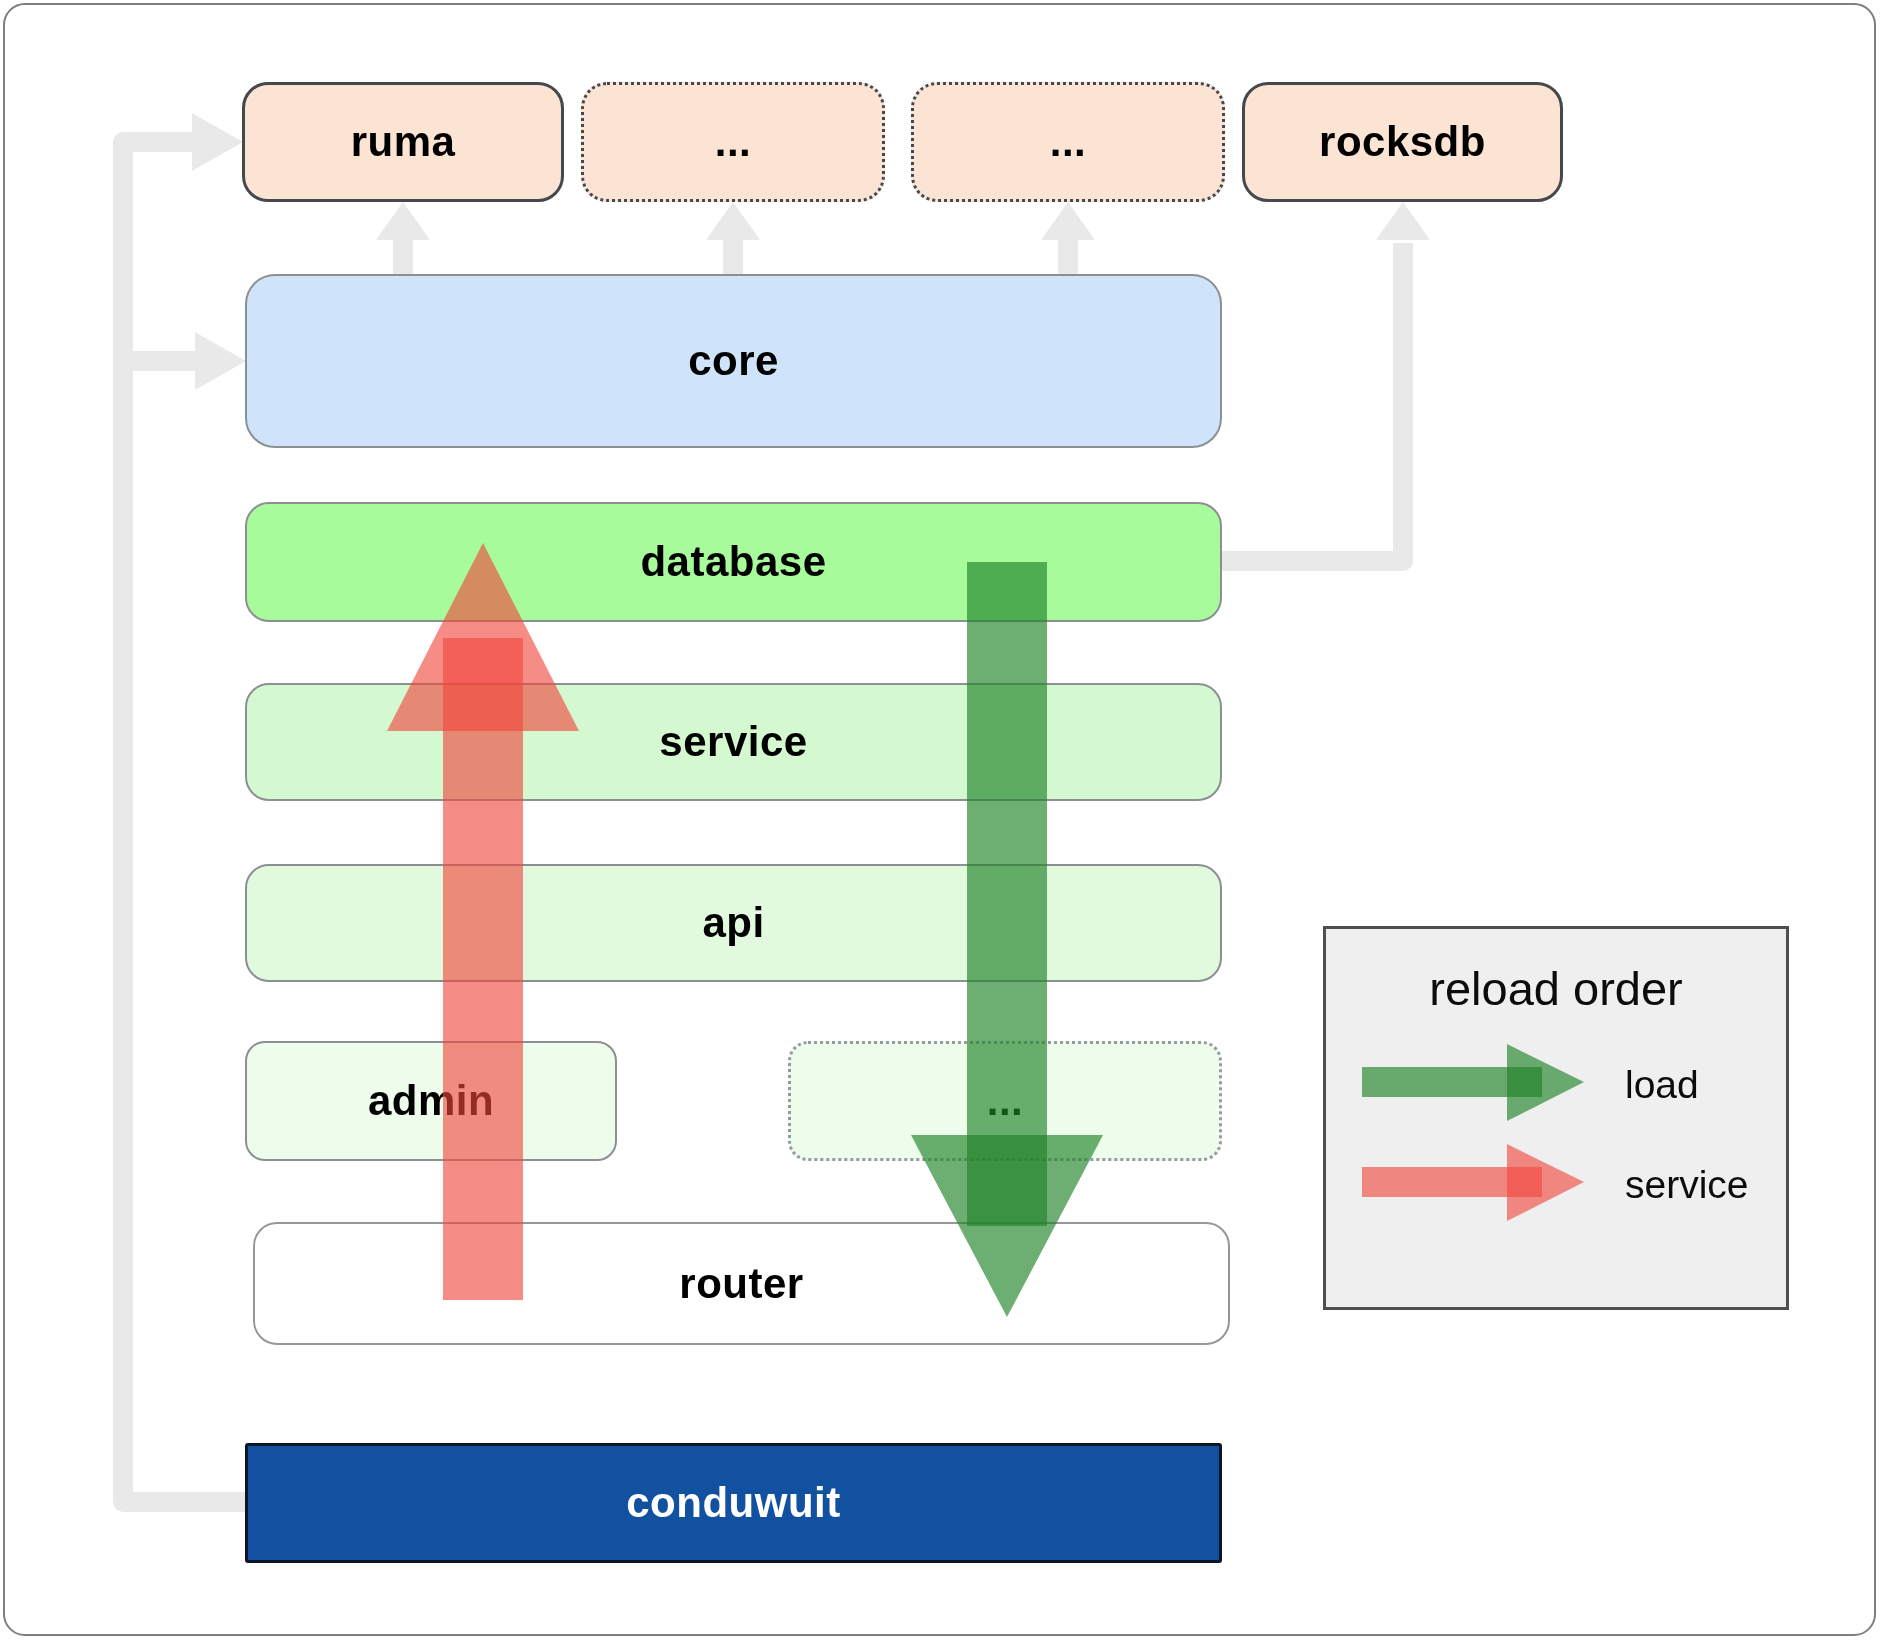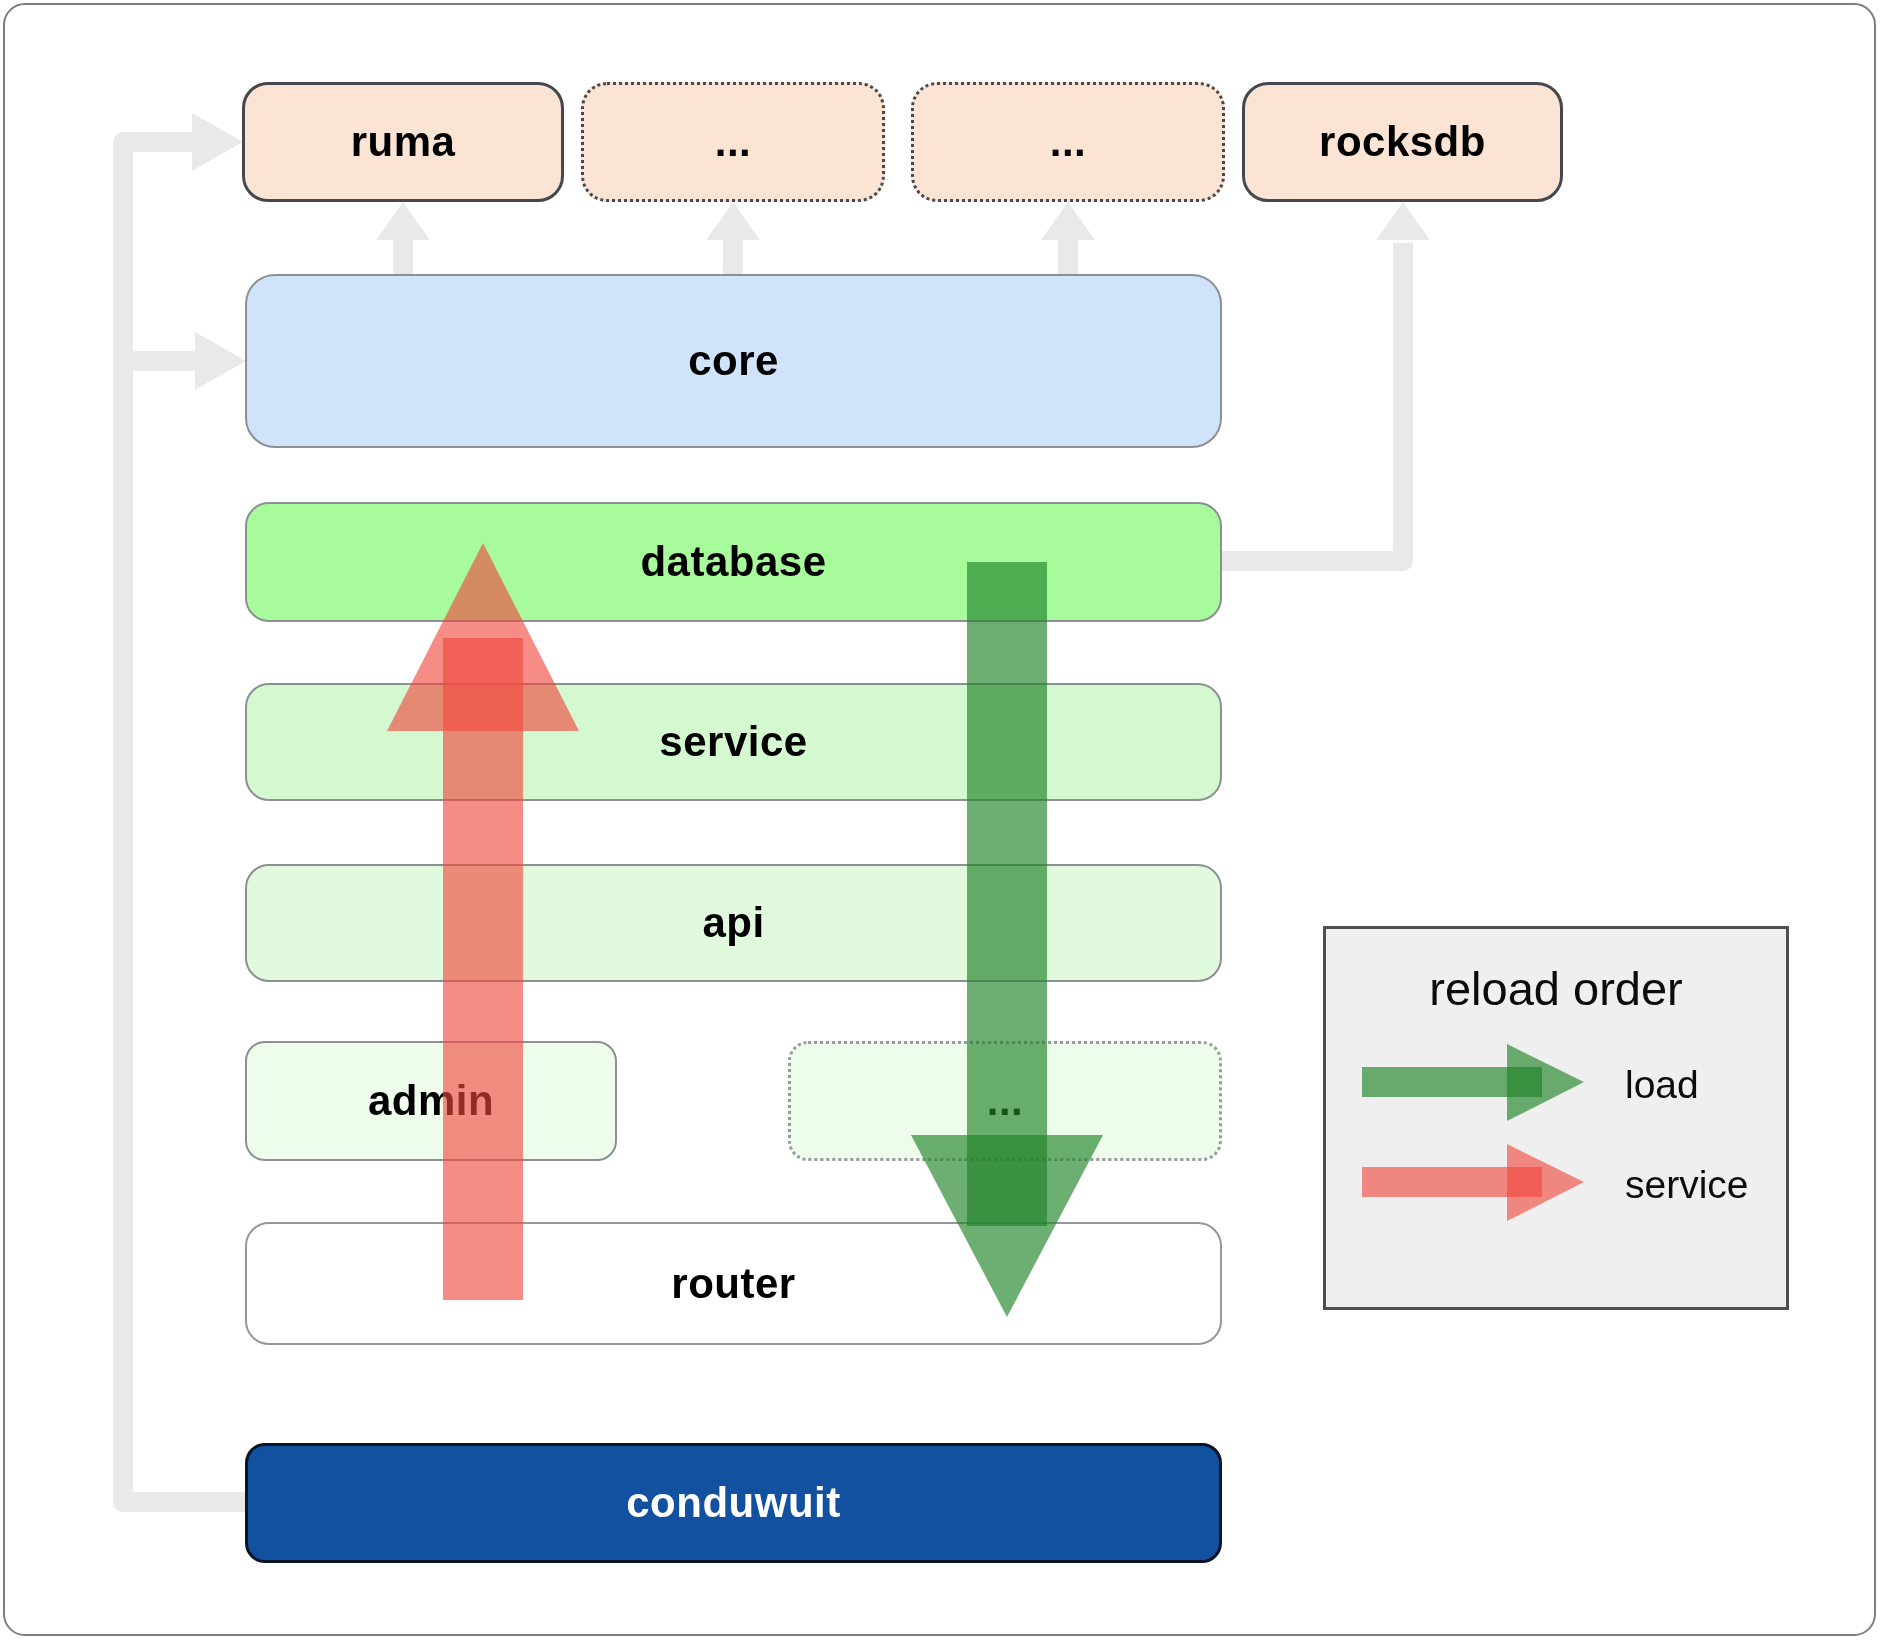--- a/index.html
+++ b/index.html
@@ -18,21 +18,21 @@
   .dotted-dark{border:3px dotted #45494d;}
   .wide{left:245px;width:977px;border:2px solid #8d9093;border-radius:24px;}
   .admin-box{top:1041px;height:120px;border-radius:20px;background:#eefcec;}
   .legend{position:absolute;left:1323px;top:926px;width:466px;height:384px;
           background:#efefef;border:3px solid #4f4f4f;box-sizing:border-box;z-index:1;}
   .legend-title{position:absolute;left:0;top:32px;width:100%;text-align:center;
                 font-size:47px;font-weight:500;color:#0c0c0c;}
   .legend-label{position:absolute;font-size:39px;font-weight:400;color:#0c0c0c;
                 height:48px;line-height:48px;}
   .app-box{top:1443px;height:120px;left:245px;width:977px;background:#11519f;
-           border:3px solid #0b1526;border-radius:20px;color:#ffffff;font-weight:700;}
+           border:3px solid #0b1526;border-radius:3px;color:#ffffff;font-weight:700;}
 </style>
 </head>
 <body>
 
 <div class="frame"></div>
 
 <svg id="connector-layer" class="layer" viewBox="0 0 1883 1643">
   <g fill="#e9e9e9" stroke="none">
     <path d="M252 1502 H123 V142 H192" fill="none" stroke="#e9e9e9" stroke-width="20" stroke-linejoin="round"></path>
     <polygon points="243,142 192,113 192,171"></polygon>
@@ -77,21 +77,21 @@
     <span>api</span>
   </div>
 
 <div class="node admin-box" style="left:245px;width:372px;border:2px solid #8d9093;">
     <span>admin</span>
   </div>
 <div class="node admin-box" style="left:788px;width:434px;border:3px dotted #979b9e;">
     <span>...</span>
   </div>
 
-<div class="node wide" style="top:1222px;height:123px;background:#ffffff;border-color:#94989b;">
+<div class="node wide" style="top:1222px;height:123px;background:#ffffff;border-color:#94989b;margin-left:8px;">
     <span>router</span>
   </div>
 
 <div class="node app-box">
     <span>conduwuit</span>
   </div>
 
 <div class="legend">
   <div class="legend-title">reload order</div>
   <div class="legend-label" style="left:299px;top:132px;">load</div>

